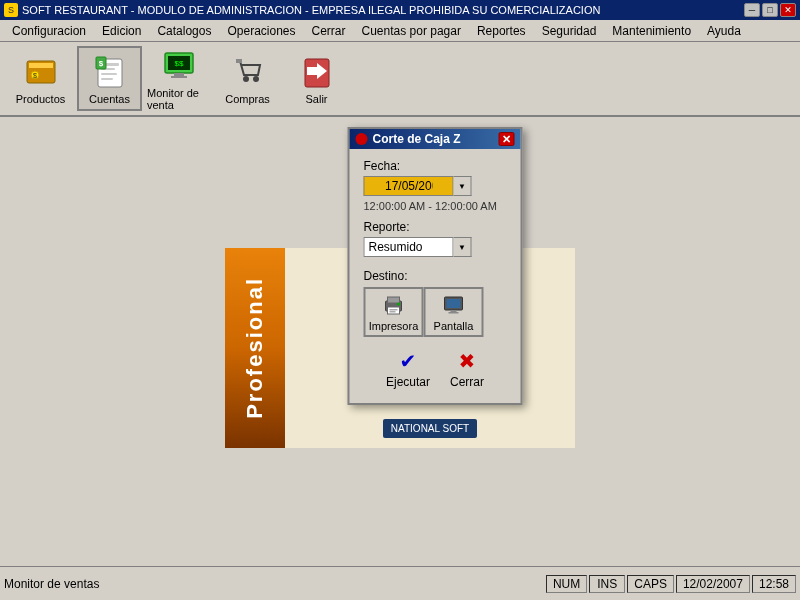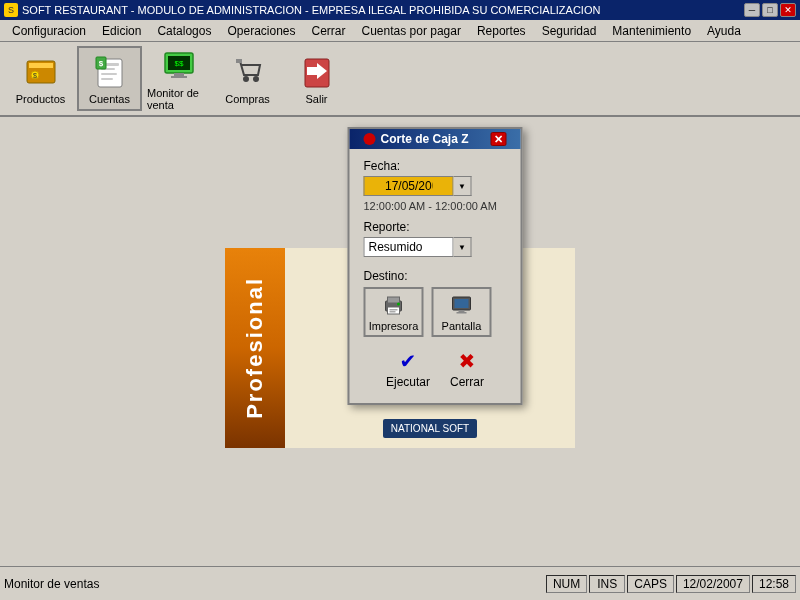--- a/index.html
+++ b/index.html
@@ -177,21 +177,21 @@
       left: 50%;
       transform: translateX(-30%);
     }
     #dialog-title-bar {
       background: linear-gradient(to right, #0a246a, #3a6ea8);
       color: white;
       height: 20px;
       display: flex;
       align-items: center;
       justify-content: space-between;
-      padding: 0 14px;
+      padding: 0 6px;
       font-size: 12px;
       font-weight: bold;
     }
     #dialog-title-icon {
       width: 12px;
       height: 12px;
       background: #cc0000;
       border-radius: 50%;
       display: flex;
       align-items: center;
@@ -261,21 +261,20 @@
       background: white;
       padding: 0 4px;
       font-size: 12px;
       appearance: none;
     }
     .destino-section {
       margin-bottom: 12px;
     }
     .destino-buttons {
       display: flex;
-      gap: 8px;
       margin-top: 4px;
     }
     .dest-btn {
       display: flex;
       flex-direction: column;
       align-items: center;
       justify-content: center;
       width: 60px;
       height: 50px;
       background: #d4d0c8;

